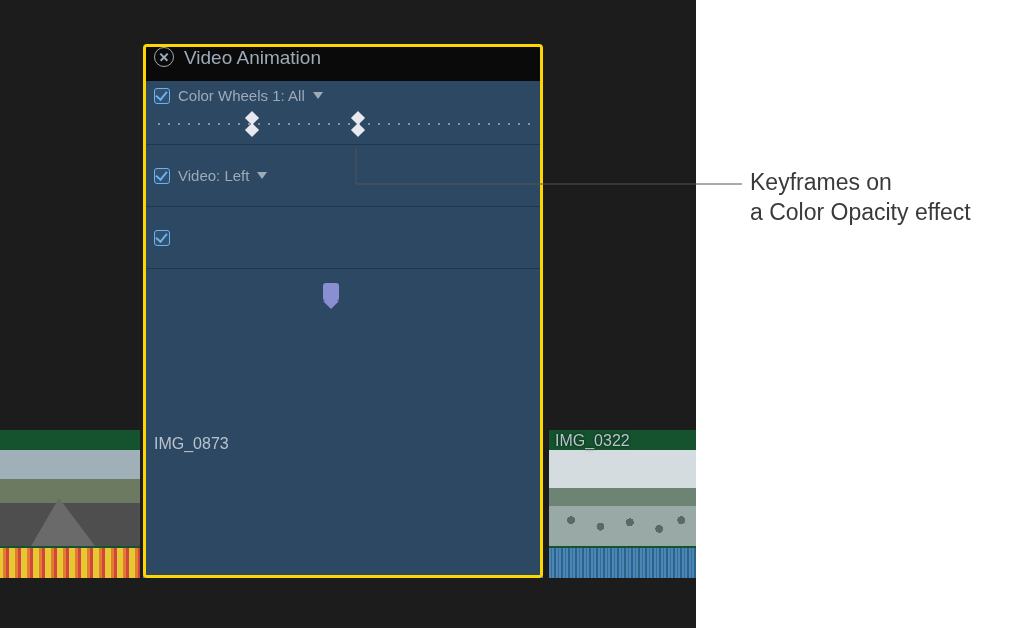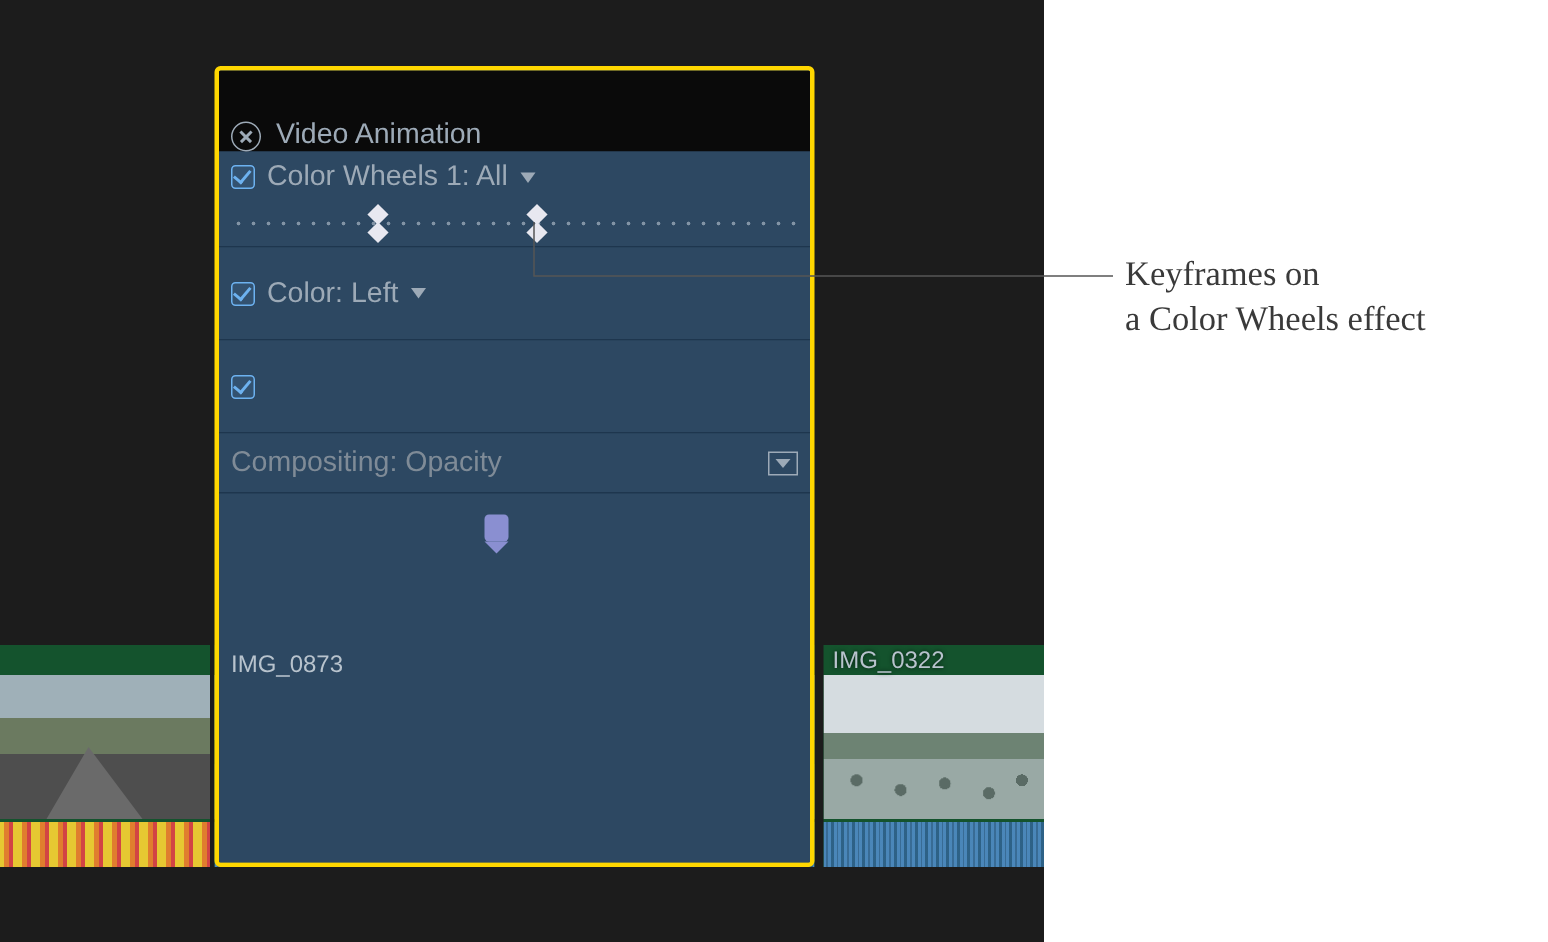--- a/index.html
+++ b/index.html
@@ -110,22 +110,22 @@
   .panel{
     position:absolute;left:143px;top:44px;width:400px;height:534px;
     border:3px solid var(--panel-outline);
     border-radius:4px;
     background:var(--panel);
     z-index:20;
     display:flex;flex-direction:column;
     overflow:hidden;
   }
   .panel-header{
-    height:54px;background:var(--panel-dark);
-    display:flex;align-items:flex-end;gap:10px;
+    height:34px;background:var(--panel-dark);
+    display:flex;align-items:flex-start;gap:10px;
     padding:0 8px;
   }
   .close-btn{
     width:20px;height:20px;border:1.5px solid var(--text);
     border-radius:50%;position:relative;cursor:pointer;
     flex:none;
   }
   .close-btn::before,.close-btn::after{
     content:"";position:absolute;left:50%;top:50%;width:10px;height:1.5px;
     background:var(--text);
@@ -144,21 +144,21 @@
   .checkbox{
     width:16px;height:16px;border:1.5px solid #6db2f0;border-radius:3px;
     background:rgba(109,178,240,.1);
     position:relative;flex:none;cursor:pointer;
   }
   .checkbox.checked::after{
     content:"";position:absolute;left:3px;top:0px;width:5px;height:9px;
     border-right:2px solid #6db2f0;border-bottom:2px solid #6db2f0;
     transform:rotate(40deg);
   }
-  .effect-label{color:var(--text);font-size:19px;}
+  .effect-label{color:var(--text);font-size:15px;}
   .chevron{
     width:0;height:0;border-left:5px solid transparent;border-right:5px solid transparent;
     border-top:7px solid var(--text);
     cursor:pointer;flex:none;
   }
   .dotted-track{
     position:relative;height:20px;margin-top:2px;
     background-image:radial-gradient(circle 1.2px,rgba(200,210,220,.55) 1.2px,transparent 1.4px);
     background-size:10px 10px;
     background-position:0 50%;
@@ -208,21 +208,21 @@
   .panel .inner-clip-label{
     position:absolute;left:8px;top:388px;color:var(--clip-label);font-size:16px;z-index:2;
   }
   
   .callout-line{
     position:absolute;z-index:30;stroke:var(--callout);fill:none;
     left:0;top:0;width:1032px;height:628px;pointer-events:none;
   }
   .callout-text{
     position:absolute;left:750px;top:168px;
-    font-size:23px;line-height:1.3;color:var(--callout-text);font-family:Liberation Serif, serif;
+    font-size:23px;line-height:1.3;color:var(--callout-text);
   }
 </style>
 </head>
 <body>
 
 <div class="left-area">
 
   <div class="timeline">
     <div class="clip" style="left:0;width:140px">
       <div class="filmstrip">
@@ -260,42 +260,36 @@
         <div class="chevron"></div>
       </div>
       <div class="dotted-track">
         <div class="keyframe" id="kf0" style="left: 26%;"></div>
         <div class="keyframe" id="kf1" style="left: 54%;"></div>
       </div>
     </div>
 
     <div class="effect-row" style="height:62px">
       <div class="checkbox checked"></div>
-      <span class="effect-label">Color: Left</span>
+      <span class="effect-label">Video: Left</span>
       <div class="chevron"></div>
     </div>
     <div class="effect-row" style="height:62px">
       <div class="checkbox checked"></div>
     </div>
 
     <div class="compositing-row">
-      <div class="compositing-header">
-        <span class="effect-label" style="color:var(--text-dim)">Compositing: Opacity</span>
-        <div class="expand-btn">
-            <div class="tri"></div>
-          </div>
-      </div>
       <div class="opacity-track">
         <div class="playhead-handle" id="ph" style="left: 47%;"></div>
       </div>
     </div>
 
     <span class="inner-clip-label">IMG_0873</span>
   </div>
 </div>
 
 <svg class="callout-line">
   <polyline points="356,148 356,184 742,184" stroke-width="1"></polyline>
 </svg>
 <div class="callout-text">
   <div>Keyframes on</div>
-  <div>a Color Wheels effect</div>
+  <div>a Color Opacity effect</div>
 </div>
 
 </body></html>

